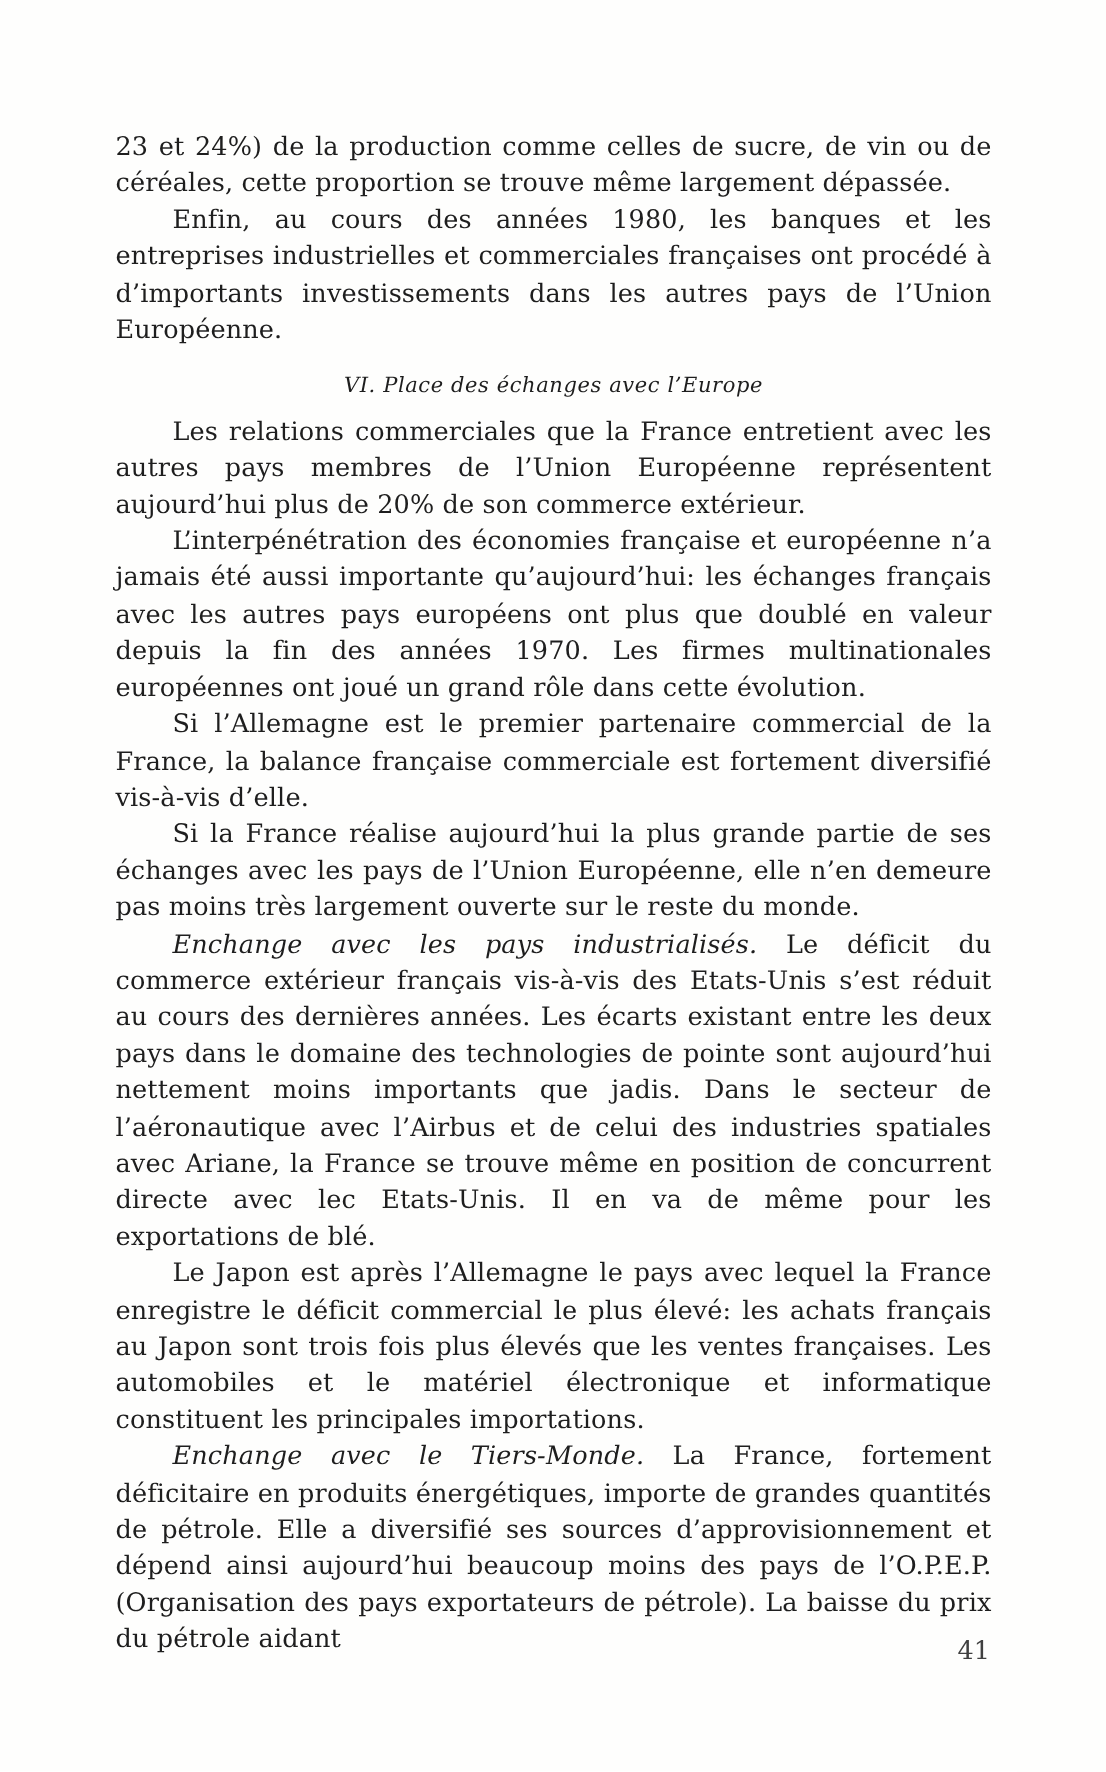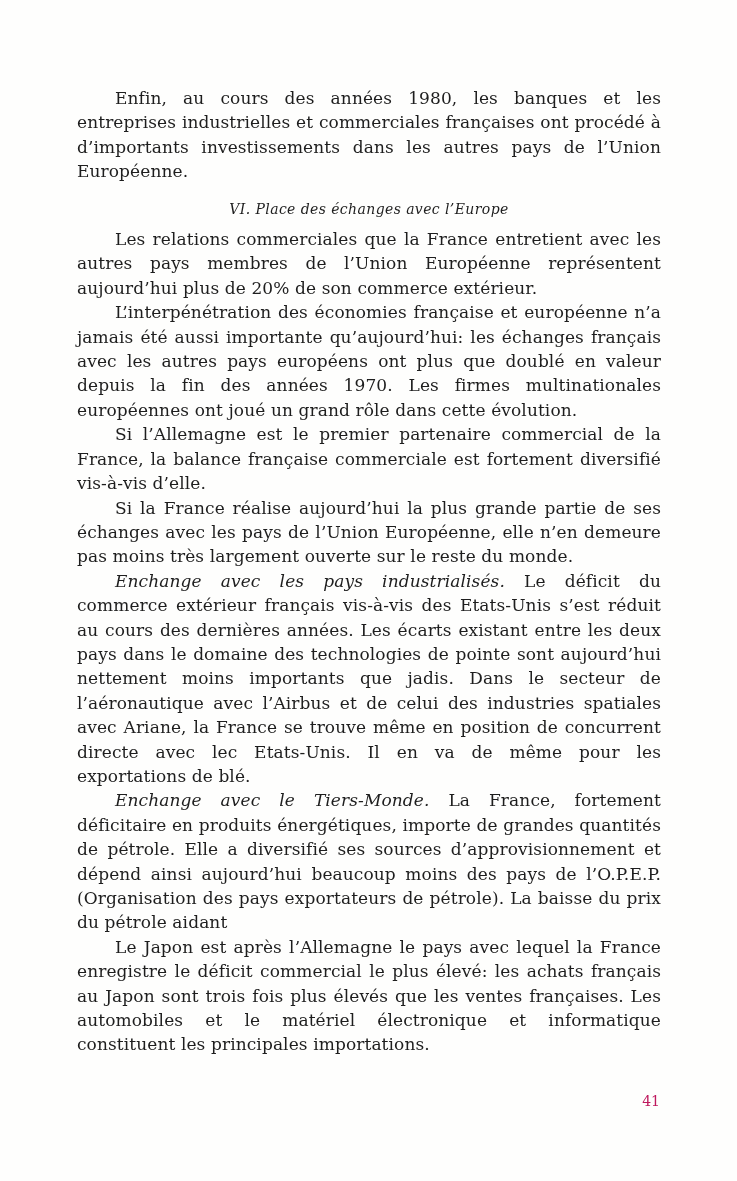--- a/index.html
+++ b/index.html
@@ -43,51 +43,52 @@
     line-height: 24.4px;
     letter-spacing: 0.4px;
   }
   .lead {
     font-style: italic;
   }
   .page-number {
     position: absolute;
     top: 1089px;
     right: 77px;
-    font-size: 14px;
+    font-size: 17px;
     line-height: 24px;
-    color: #be185d;
+    color: #404040;
   }
 </style>
 </head>
 <body>
 
 <main class="page">
   <div class="text-block">
 
+    <p class="continuation">23 et 24%) de la production comme celles de sucre, de vin ou de céréales, cette proportion se trouve même largement dépassée.</p>
 
     <p>Enfin, au cours des années 1980, les banques et les entreprises industrielles et commerciales françaises ont procédé à d’importants investissements dans les autres pays de l’Union Européenne.</p>
 
     <h2 class="section-heading">VI. Place des échanges avec l’Europe</h2>
 
     <p>Les relations commerciales que la France entretient avec les autres pays membres de l’Union Européenne représentent aujourd’hui plus de 20% de son commerce extérieur.</p>
 
     <p>L’interpénétration des économies française et européenne n’a jamais été aussi importante qu’aujourd’hui: les échanges français avec les autres pays européens ont plus que doublé en valeur depuis la fin des années 1970. Les firmes multinationales européennes ont joué un grand rôle dans cette évolution.</p>
 
     <p>Si l’Allemagne est le premier partenaire commercial de la France, la balance française commerciale est fortement diversifié vis-à-vis d’elle.</p>
 
 
     <p>Si la France réalise aujourd’hui la plus grande partie de ses échanges avec les pays de l’Union Européenne, elle n’en demeure pas moins très largement ouverte sur le reste du monde.</p>
 
     <p>
       <span class="lead">Enchange avec les pays industrialisés.</span><span> Le déficit du commerce extérieur français vis-à-vis des Etats-Unis s’est réduit au cours des dernières années. Les écarts existant entre les deux pays dans le domaine des technologies de pointe sont aujourd’hui nettement moins importants que jadis. Dans le secteur de l’aéronautique avec l’Airbus et de celui des industries spatiales avec Ariane, la France se trouve même en position de concurrent directe avec lec Etats-Unis. Il en va de même pour les exportations de blé.</span>
     </p>
 
+    <p>Le Japon est après l’Allemagne le pays avec lequel la France enregistre le déficit commercial le plus élevé: les achats français au Japon sont trois fois plus élevés que les ventes françaises. Les automobiles et le matériel électronique et informatique constituent les principales importations.</p>
+
     <p>
       <span class="lead">Enchange avec le Tiers-Monde.</span><span> La France, fortement déficitaire en produits énergétiques, importe de grandes quantités de pétrole. Elle a diversifié ses sources d’approvisionnement et dépend ainsi aujourd’hui beaucoup moins des pays de l’O.P.E.P. (Organisation des pays exportateurs de pétrole). La baisse du prix du pétrole aidant</span>
     </p>
-
-    <p>Le Japon est après l’Allemagne le pays avec lequel la France enregistre le déficit commercial le plus élevé: les achats français au Japon sont trois fois plus élevés que les ventes françaises. Les automobiles et le matériel électronique et informatique constituent les principales importations.</p>
 
   </div>
 
   <div class="page-number">41</div>
 </main>
 
 </body></html>

